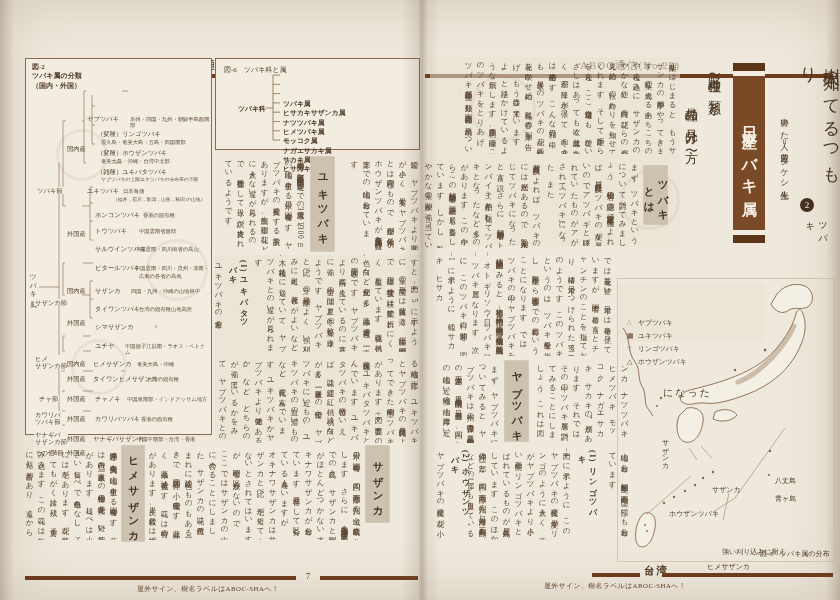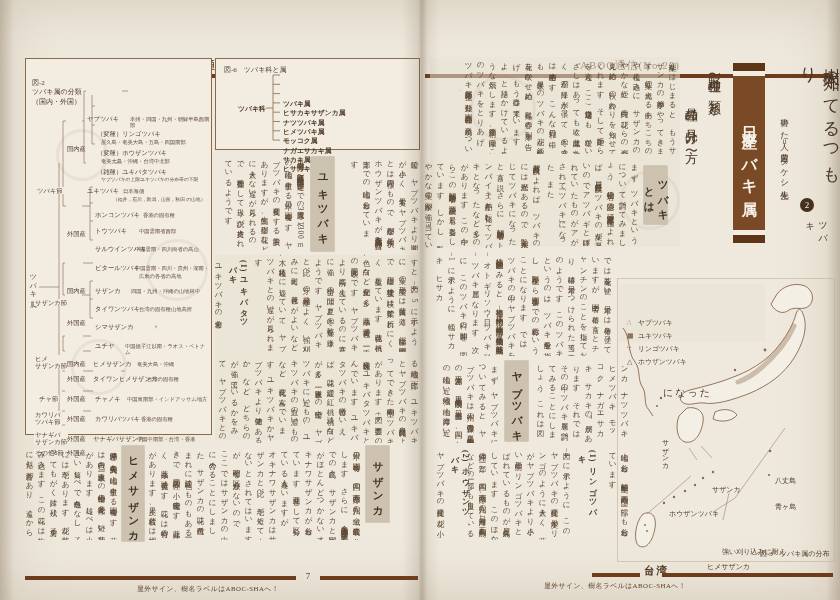--- a/index.html
+++ b/index.html
@@ -105,21 +105,21 @@
         <line x1="57" y1="312" x2="67" y2="312" stroke="#7b5a3a" stroke-width="0.55"></line>
         <line x1="95" y1="312" x2="99" y2="312" stroke="#7b5a3a" stroke-width="0.55"></line>
         <line x1="36" y1="332" x2="39" y2="332" stroke="#7b5a3a" stroke-width="0.55"></line>
         <line x1="57" y1="332" x2="67" y2="332" stroke="#7b5a3a" stroke-width="0.55"></line>
         <line x1="36" y1="352" x2="39" y2="352" stroke="#7b5a3a" stroke-width="0.55"></line>
         <line x1="57" y1="352" x2="65" y2="352" stroke="#7b5a3a" stroke-width="0.55"></line>
         <line x1="36" y1="366" x2="39" y2="366" stroke="#7b5a3a" stroke-width="0.55"></line>
         <line x1="96" y1="32" x2="102" y2="32" stroke="#7b5a3a" stroke-width="0.55"></line>
         <line x1="88" y1="104" x2="95" y2="104" stroke="#7b5a3a" stroke-width="0.55"></line>
       </svg>
-    <div class="figlabel" style="left:6px;top:20px;white-space:pre-line;">図-2
+    <div class="figlabel" style="left:6px;top:4px;white-space:pre-line;font-weight:bold;">図-2
 ツバキ属の分類
 （国内・外国）</div>
     <div class="f2 root" style="left:2px;top:210px;">ツバキ属</div>
     <div id="fig2nodes" class="abs" style="inset:0;">
         <div class="f2 sec" style="left: 10px; top: 100px;">ツバキ節</div>
         <div class="f2 sec" style="left: 8px; top: 212px;">サザンカ節</div>
         <div class="f2 sec" style="left: 8px; top: 268px;">ヒメ
 サザンカ節</div>
         <div class="f2 sec" style="left: 12px; top: 308px;">チャ節</div>
         <div class="f2 sec" style="left: 8px; top: 324px;">カワリバ
@@ -301,21 +301,21 @@
     <div id="maplegend" class="abs" style="left:10px;top:12px;width:140px;height:52px;">
         <div class="legend-item" style="left: 0px; top: 0px;"><span class="sym">∴</span><span>ヤブツバキ</span></div>
         <div class="legend-item" style="left: 0px; top: 13px;"><span class="sym">▦</span><span>ユキツバキ</span></div>
         <div class="legend-item" style="left: 0px; top: 26px;"><span class="sym">∵</span><span>リンゴツバキ</span></div>
         <div class="legend-item" style="left: 0px; top: 39px;"><span class="sym">△</span><span>ホウザンツバキ</span></div>
       </div>
     <div id="maplabels" class="abs" style="inset:0;">
         <div class="map-label big" style="left: 46px; top: 80px;">になった</div>
         <div class="map-label vert" style="left: 43px; top: 128px;">サザンカ</div>
         <div class="map-label " style="left: 158px; top: 170px;">八丈島</div>
-        <div class="map-label " style="left: 158px; top: 196px;">青ヶ島</div>
+        <div class="map-label " style="left: 158px; top: 188px;">青ヶ島</div>
         <div class="map-label " style="left: 95px; top: 179px;">サザンカ</div>
         <div class="map-label " style="left: 52px; top: 203px;">ホウザンツバキ</div>
         <div class="map-label " style="left: 105px; top: 241px;">強い刈り込みに耐え</div>
         <div class="map-label " style="left: 90px; top: 256px;">ヒメサザンカ</div>
         <div class="map-label mid" style="left: 27px; top: 258px;">台湾</div>
       </div>
     <div class="map-label" style="left:143px;top:271px;">図-3　ツバキ属の分布</div>
   </div>
 
   <div class="abs rule" style="left:592px;top:545px;width:48px;"></div>

